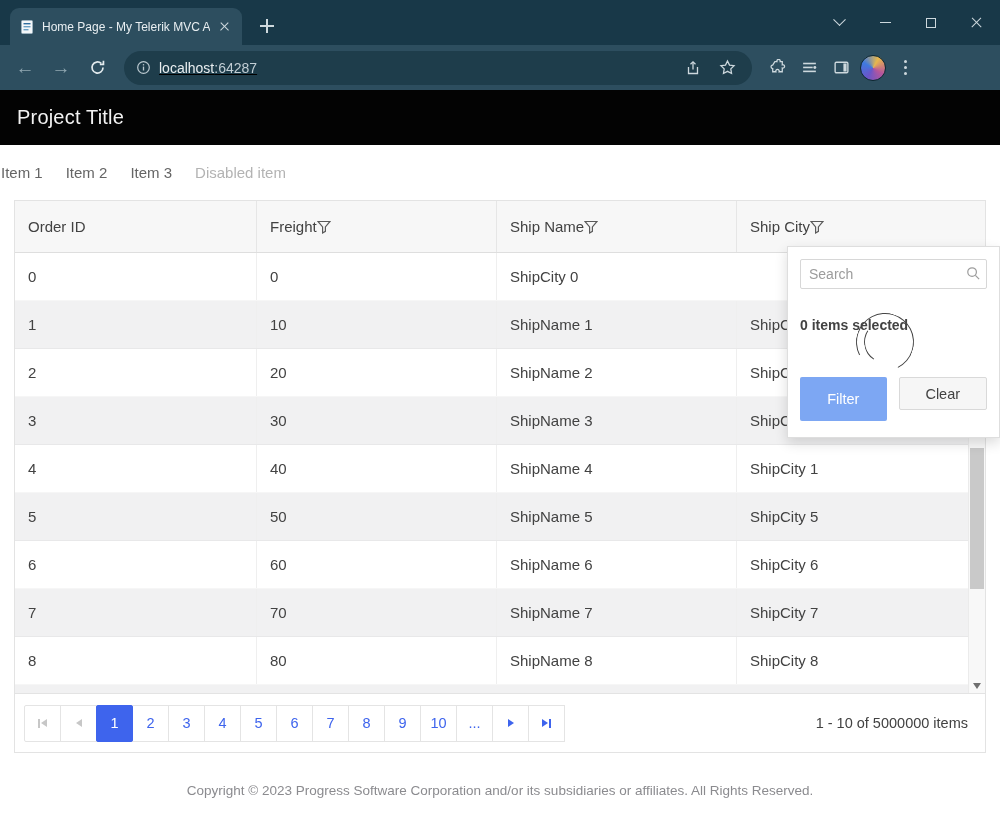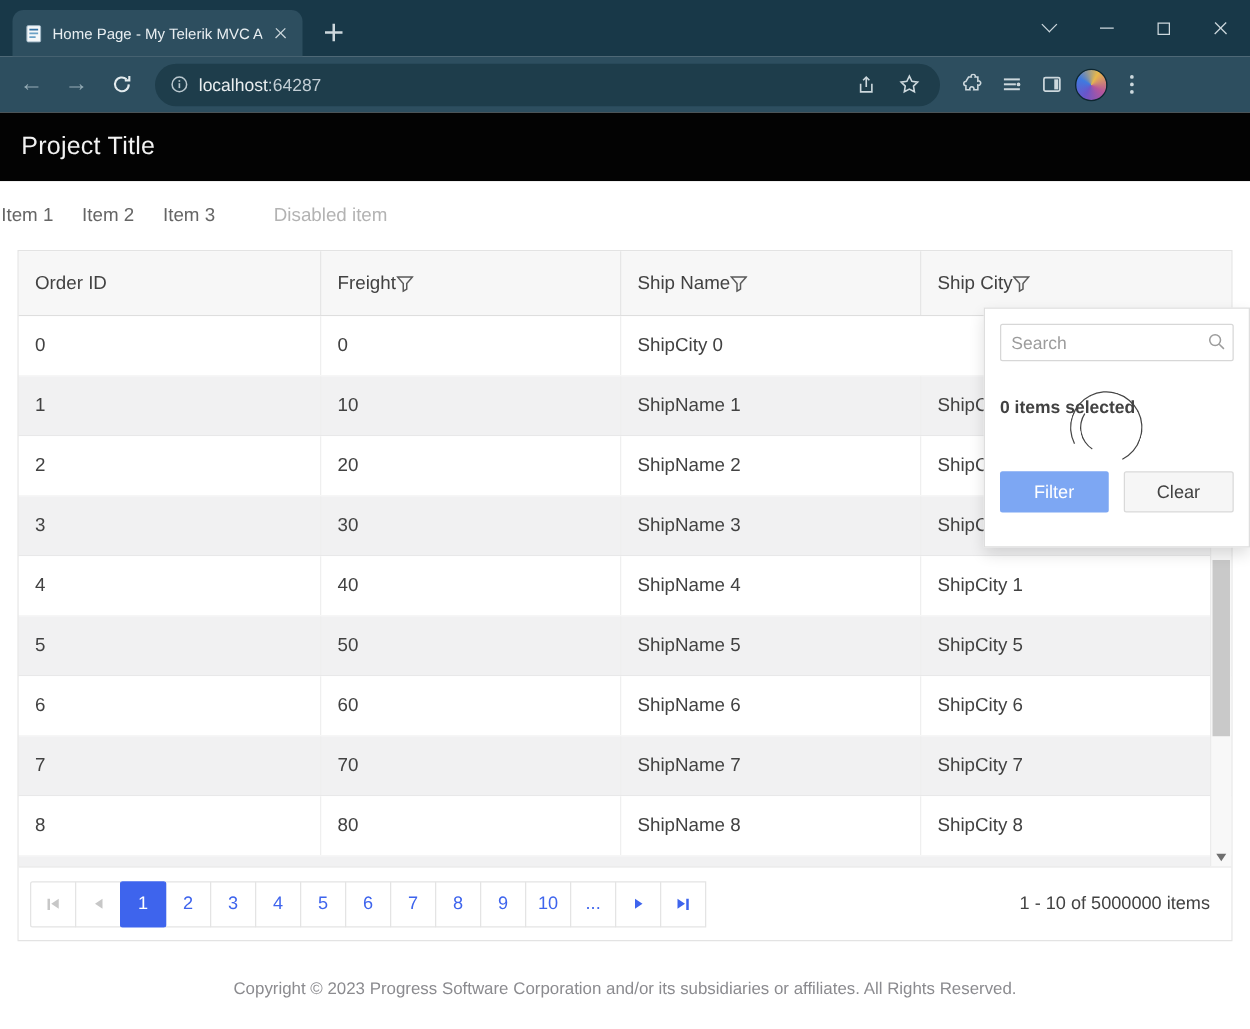--- a/index.html
+++ b/index.html
@@ -17,34 +17,34 @@
   .plus-v { position:absolute; left:8px; top:2px; width:1.6px; height:14px; background:#cdd8dd; }
   .wincontrols { position:absolute; right:0; top:0; height:45px; display:flex; align-items:center; }
   .wc { width:46px; height:45px; display:flex; align-items:center; justify-content:center; position:relative; }
   .chev { width:9px; height:9px; border-right:1.6px solid #cdd8dd; border-bottom:1.6px solid #cdd8dd; transform:rotate(45deg) translate(-2px,-2px); }
   .minim { width:11px; height:1.6px; background:#cdd8dd; }
   .maxim { width:10px; height:10px; border:1.5px solid #cdd8dd; }
 
   .toolbar { height:45px; background:#2d4e5f; display:flex; align-items:center; padding:0 10px; gap:6px; }
   .navbtn { width:30px; height:30px; display:flex; align-items:center; justify-content:center; color:#93aab4; font-size:19px; }
   .navbtn.refresh { color:#e3ebee; }
-  .omnibox { flex:1; height:34px; background:#1e3d4b; border-radius:17px; display:flex; align-items:center; padding:0 12px; gap:8px; margin:15px 6px; max-width:628px; }
+  .omnibox { flex:1; height:34px; background:#1e3d4b; border-radius:17px; display:flex; align-items:center; padding:0 12px; gap:8px; margin:15px 6px; max-width:628px;text-decoration:underline; }
   .url { color:#e9eef0; font-size:14px; }
   .url .port { color:#c2ced5; }
   .omni-spacer { flex:1; }
   .tbicon { width:26px; height:26px; display:flex; align-items:center; justify-content:center; flex:0 0 auto; }
   .avatar { width:26px; height:26px; border-radius:50%; background:conic-gradient(from 210deg,#6a55c9,#3f7ae0,#e8b84b,#b7569b,#6a55c9); border:1px solid #0e2731; }
   .kebab { display:flex; flex-direction:column; gap:3px; align-items:center; }
   .kebab i { width:3px; height:3px; border-radius:50%; background:#cdd8dd; }
 
   
   .appheader { height:55px; background:#030303; color:#f2f2f2; font-size:20px; display:flex; align-items:center; padding-left:17px; letter-spacing:.2px; }
   .menubar { height:55px; background:#fff; display:flex; align-items:center; gap:23px; padding-left:1px; font-size:15px; }
   .mitem { color:#656565; cursor:pointer; }
-  .mitem.disabled { color:#b3b3b3; cursor:default;margin-left:24px; }
+  .mitem.disabled { color:#b3b3b3; cursor:default; }
 
   .gridwrap { margin:0 14px; border:1px solid #e3e3e3; position:relative; background:#fff; }
   .ghead { display:flex; height:52px; background:#f7f7f7; border-bottom:1px solid #dedede; color:#424242; font-size:15px; }
   .hcell { display:flex; align-items:center; justify-content:flex-start; padding:0 13px; border-left:1px solid #e6e6e6; }
   .hcell:first-child { border-left:none; }
   .c1 { width:241px; } .c2 { width:240px; } .c3 { width:240px; } .c4 { flex:1; }
   .gbody { position:relative; }
   .g-row { display:flex; height:48px; background:#fff; border-bottom:1px solid rgba(0,0,0,0.035); color:#424242; font-size:15px; }
   .g-row.alt { background:#f1f1f2; }
   .g-row.partial { height:8px; overflow:hidden; border-bottom:none; }
@@ -68,21 +68,21 @@
   .footer { margin-top:30px; text-align:center; color:#8b8b8f; font-size:13.5px; }
 
   
   .popup { position:absolute; left:787px; top:246px; width:213px; height:192px; background:#fff; border:1px solid #dedede; box-shadow:0 5px 12px rgba(0,0,0,0.14); z-index:10; padding:12px 12px 16px; }
   .searchwrap { position:relative; }
   .searchwrap input { width:100%; height:30px; border:1px solid #d7d7d7; border-radius:2px; padding:0 26px 0 8px; font-size:14px; color:#424242; font-family:"Liberation Sans",sans-serif; outline:none; }
   .searchwrap input::placeholder { color:#9c9c9c; }
   .mag { position:absolute; right:6px; top:7px; }
   .pstatus { margin-top:28px; font-weight:bold; font-size:14px; color:#424242; position:relative; z-index:1; }
   .pbtns { margin-top:44px; display:flex; gap:12px; }
-  .btn-filter { flex:1; height:33px; background:#7da7f3; color:#fff; border:none; border-radius:2px; font-size:14.5px; font-family:"Liberation Sans",sans-serif; cursor:pointer; }
+  .btn-filter { flex:1; height:44px; background:#7da7f3; color:#fff; border:none; border-radius:2px; font-size:14.5px; font-family:"Liberation Sans",sans-serif; cursor:pointer; }
   .btn-clear { flex:1; height:33px; background:#f6f6f6; color:#424242; border:1px solid #d9d9d9; border-radius:2px; font-size:14.5px; font-family:"Liberation Sans",sans-serif; cursor:pointer; }
   .spinner { position:absolute; left:68px; top:66px; width:58px; height:58px; border-radius:50%; border:1.6px solid #454545; border-bottom-color:transparent; transform:rotate(18deg); pointer-events:none; z-index:2; }
   .spinner::after { content:""; position:absolute; inset:7px; border-radius:50%; border:1.5px solid transparent; border-left-color:#454545; transform:rotate(-30deg); }
 </style>
 </head>
 <body>
 
 <div>
   <div class="tabstrip">
     <div class="tab">

